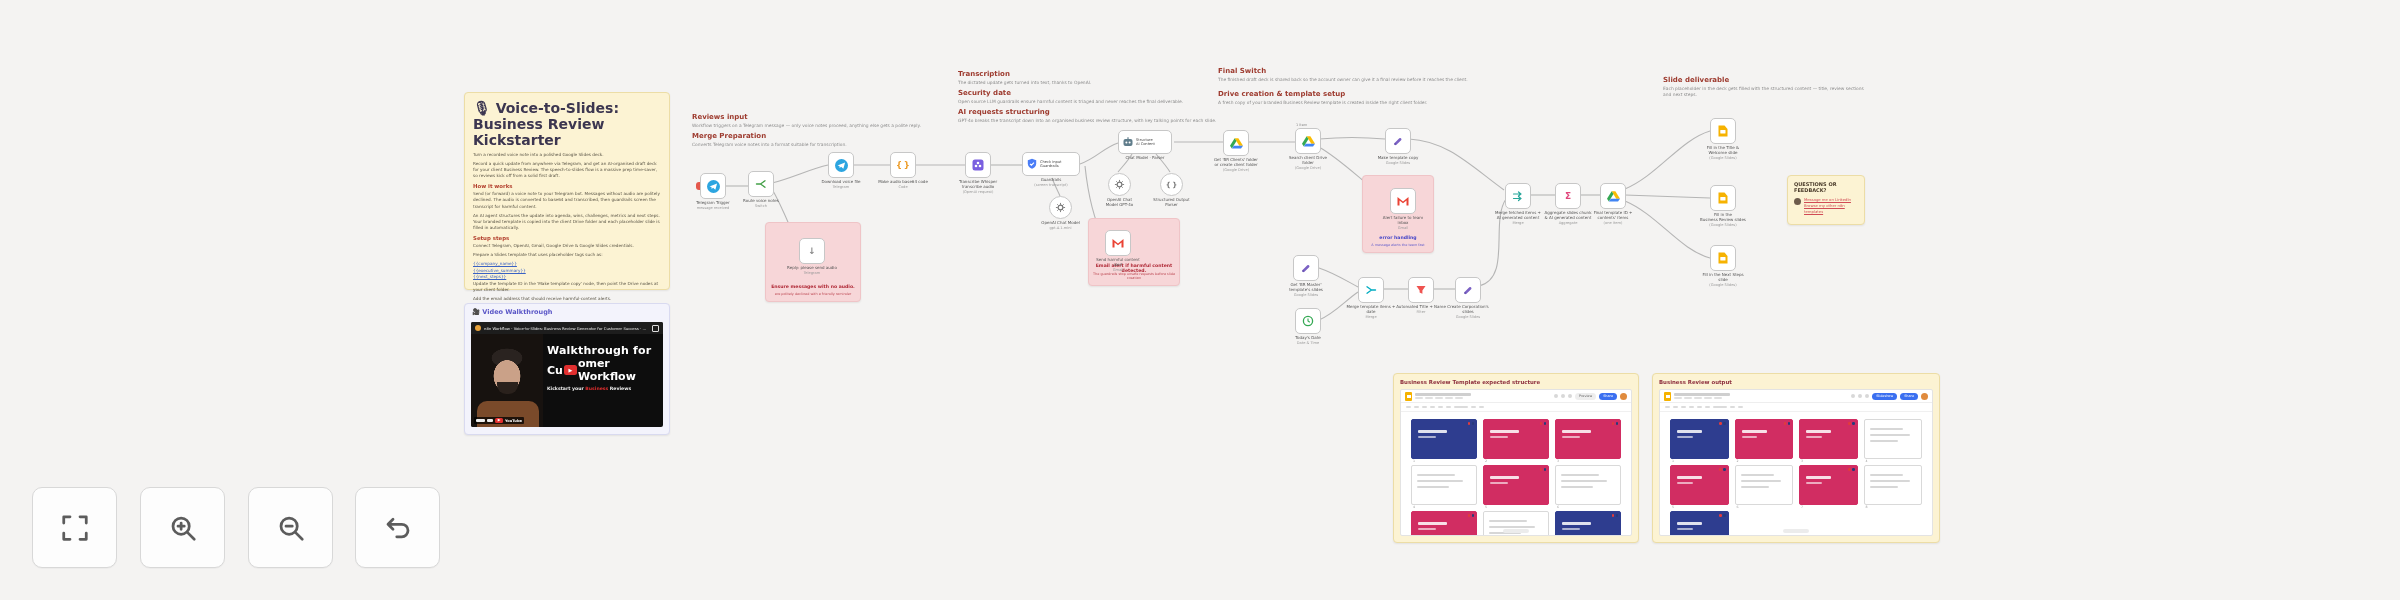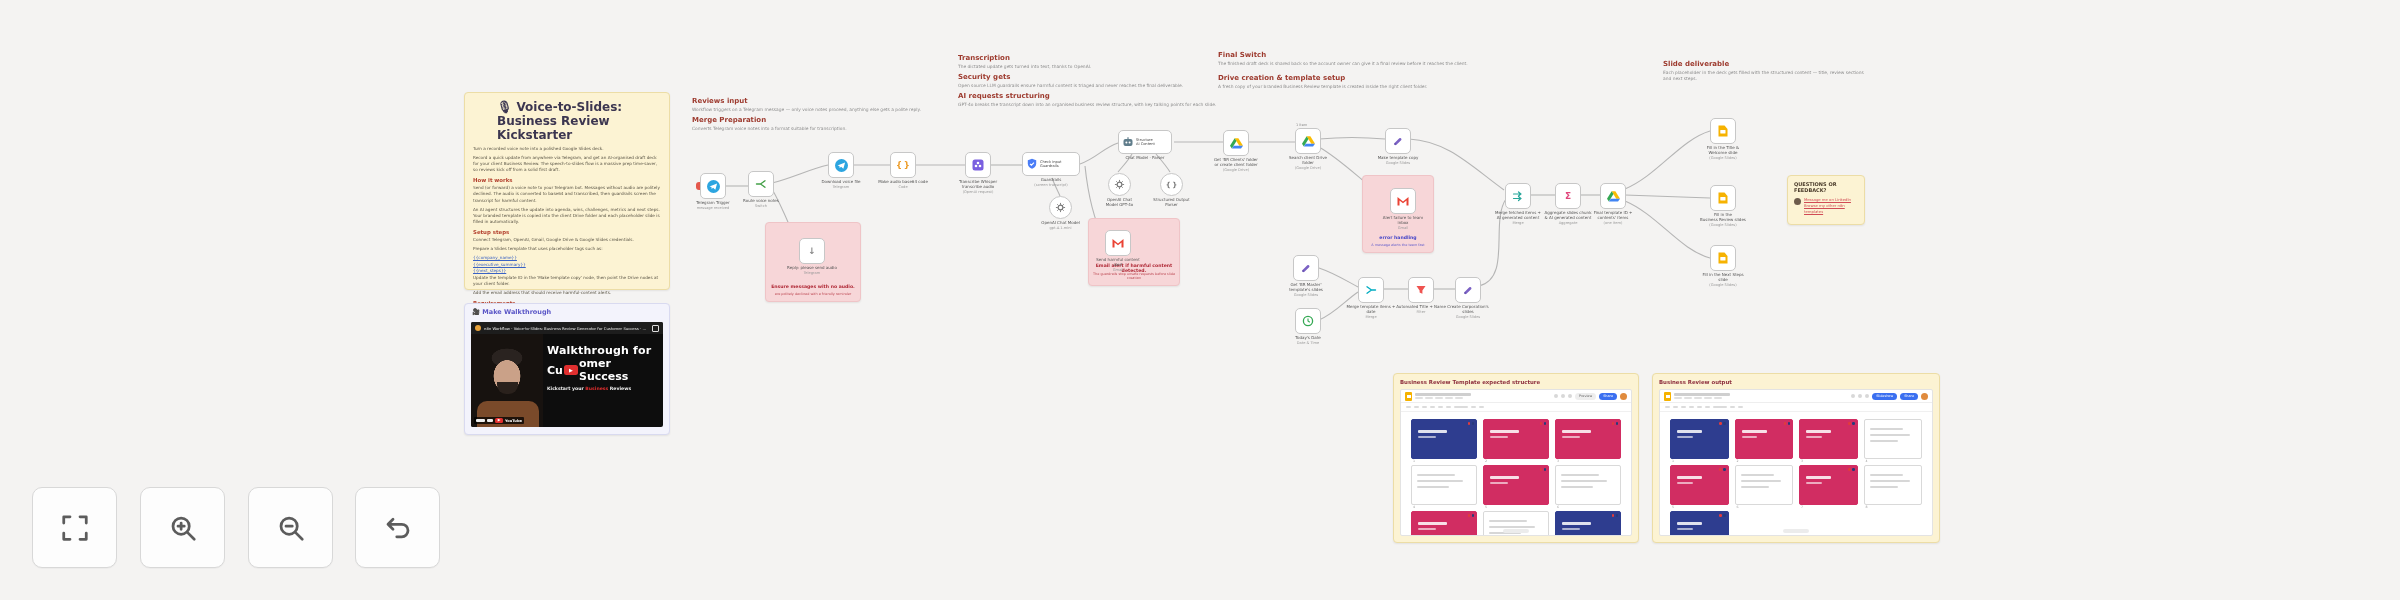--- a/index.html
+++ b/index.html
@@ -9,27 +9,27 @@
   svg.edges path{fill:none;stroke:#b5b5b5;stroke-width:1.1;}
 
   
   .note{position:absolute;border-radius:4px;box-shadow:0 1px 2px rgba(0,0,0,.07);box-sizing:border-box;}
   .note.yellow{background:#fcf3d3;border:1px solid #ecdda6;}
   .note.pink{background:#f7d6d8;border:1px solid #efc4c7;}
   .note.lav{background:#f3f3fc;border:1px solid #d9daf0;}
 
   
   .mainnote{padding:7px 8px;}
-  .mainnote .ttl{font-size:12px;font-weight:bold;color:#3c3650;margin-bottom:4px;margin-left:24px;}
+  .mainnote .ttl{font-size:14px;font-weight:bold;color:#3c3650;margin-bottom:4px;}
   .mainnote p{font-size:4.2px;line-height:1.45;margin:0 0 3px 0;color:#5a5546;}
   .mainnote .h{font-size:5.4px;font-weight:bold;color:#b3402e;margin:4px 0 2px 0;}
   .mainnote .lk{font-size:4.2px;color:#3a62c4;text-decoration:underline;margin:0 0 1.5px 0;}
 
   
-  .sec{position:absolute;white-space:nowrap;}
+  .sec{position:absolute;white-space:nowrap;margin-top:16px;}
   .sec .st{font-size:7px;font-weight:bold;color:#9d3a2e;}
   .sec .sd{font-size:4.4px;color:#8d8d8d;margin-top:1.5px;}
 
   
   .node{position:absolute;background:#fff;border:1px solid #c7c7c7;border-radius:5px;
         display:flex;align-items:center;justify-content:center;box-sizing:border-box;}
   .node.box{width:26px;height:26px;}
   .node.round{width:23px;height:23px;border-radius:50%;}
   .node.wide{height:24px;justify-content:flex-start;padding:0 3px;gap:2px;}
   .node .lbl{position:absolute;top:100%;margin-top:2px;left:50%;transform:translateX(-50%);
@@ -165,39 +165,39 @@
         <div class="lk">{{executive_summary}}</div>
         <div class="lk">{{next_steps}}</div>
         <p>Update the template ID in the 'Make template copy' node, then point the Drive nodes at your client folder.</p>
         <p>Add the email address that should receive harmful-content alerts.</p>
         <div class="h">Requirements</div>
         <p>Telegram bot token, OpenAI API key, and a Google account with Drive &amp; Slides access. A branded Business Review template deck — see the expected structure below.</p>
       </div>
   </div>
 
   <div class="note lav vidnote" style="left:464px;top:303px;width:206px;height:132px;">
-    <div class="vh">🎥 Make Walkthrough</div>
+    <div class="vh">🎥 Video Walkthrough</div>
     <div class="thumb">
       <div class="tb">
         <span class="dotic"></span>
         <span class="tbt">n8n Workflow - Voice-to-Slides: Business Review Generator for Customer Success - Wi...</span>
         <span class="tbsq"></span>
       </div>
       <div class="face">
         <div class="shirt"></div>
           <div class="beard"></div>
       </div>
       <div class="vtxt">
         <div class="vl1">Walkthrough for</div>
         <div class="vl2">
           <span>Cu</span>
           <span class="playbtn">
               <span>▶</span>
             </span>
-          <span>omer Success</span>
+          <span>omer Workflow</span>
         </div>
         <div class="vsub">
           <span>Kickstart your </span><b>Business</b><span> Reviews</span>
         </div>
       </div>
       <div class="wm">
         <span class="wbar"></span>
           <span class="wbar" style="width:6px"></span>
         <span class="ytmark">
             <span>▶</span>
@@ -214,21 +214,21 @@
       </div>
       <div class="sec" style="left: 692px; top: 116px;">
         <div class="st">Merge Preparation</div>
         <div class="sd">Converts Telegram voice notes into a format suitable for transcription.</div>
       </div>
       <div class="sec" style="left: 958px; top: 54px;">
         <div class="st">Transcription</div>
         <div class="sd">The dictated update gets turned into text, thanks to OpenAI.</div>
       </div>
       <div class="sec" style="left: 958px; top: 73px;">
-        <div class="st">Security gets</div>
+        <div class="st">Security date</div>
         <div class="sd">Open source LLM guardrails ensure harmful content is triaged and never reaches the final deliverable.</div>
       </div>
       <div class="sec" style="left: 958px; top: 92px;">
         <div class="st">AI requests structuring</div>
         <div class="sd">GPT-4o breaks the transcript down into an organised business review structure, with key talking points for each slide.</div>
       </div>
       <div class="sec" style="left: 1218px; top: 51px;">
         <div class="st">Final Switch</div>
         <div class="sd">The finished draft deck is shared back so the account owner can give it a final review before it reaches the client.</div>
       </div>

